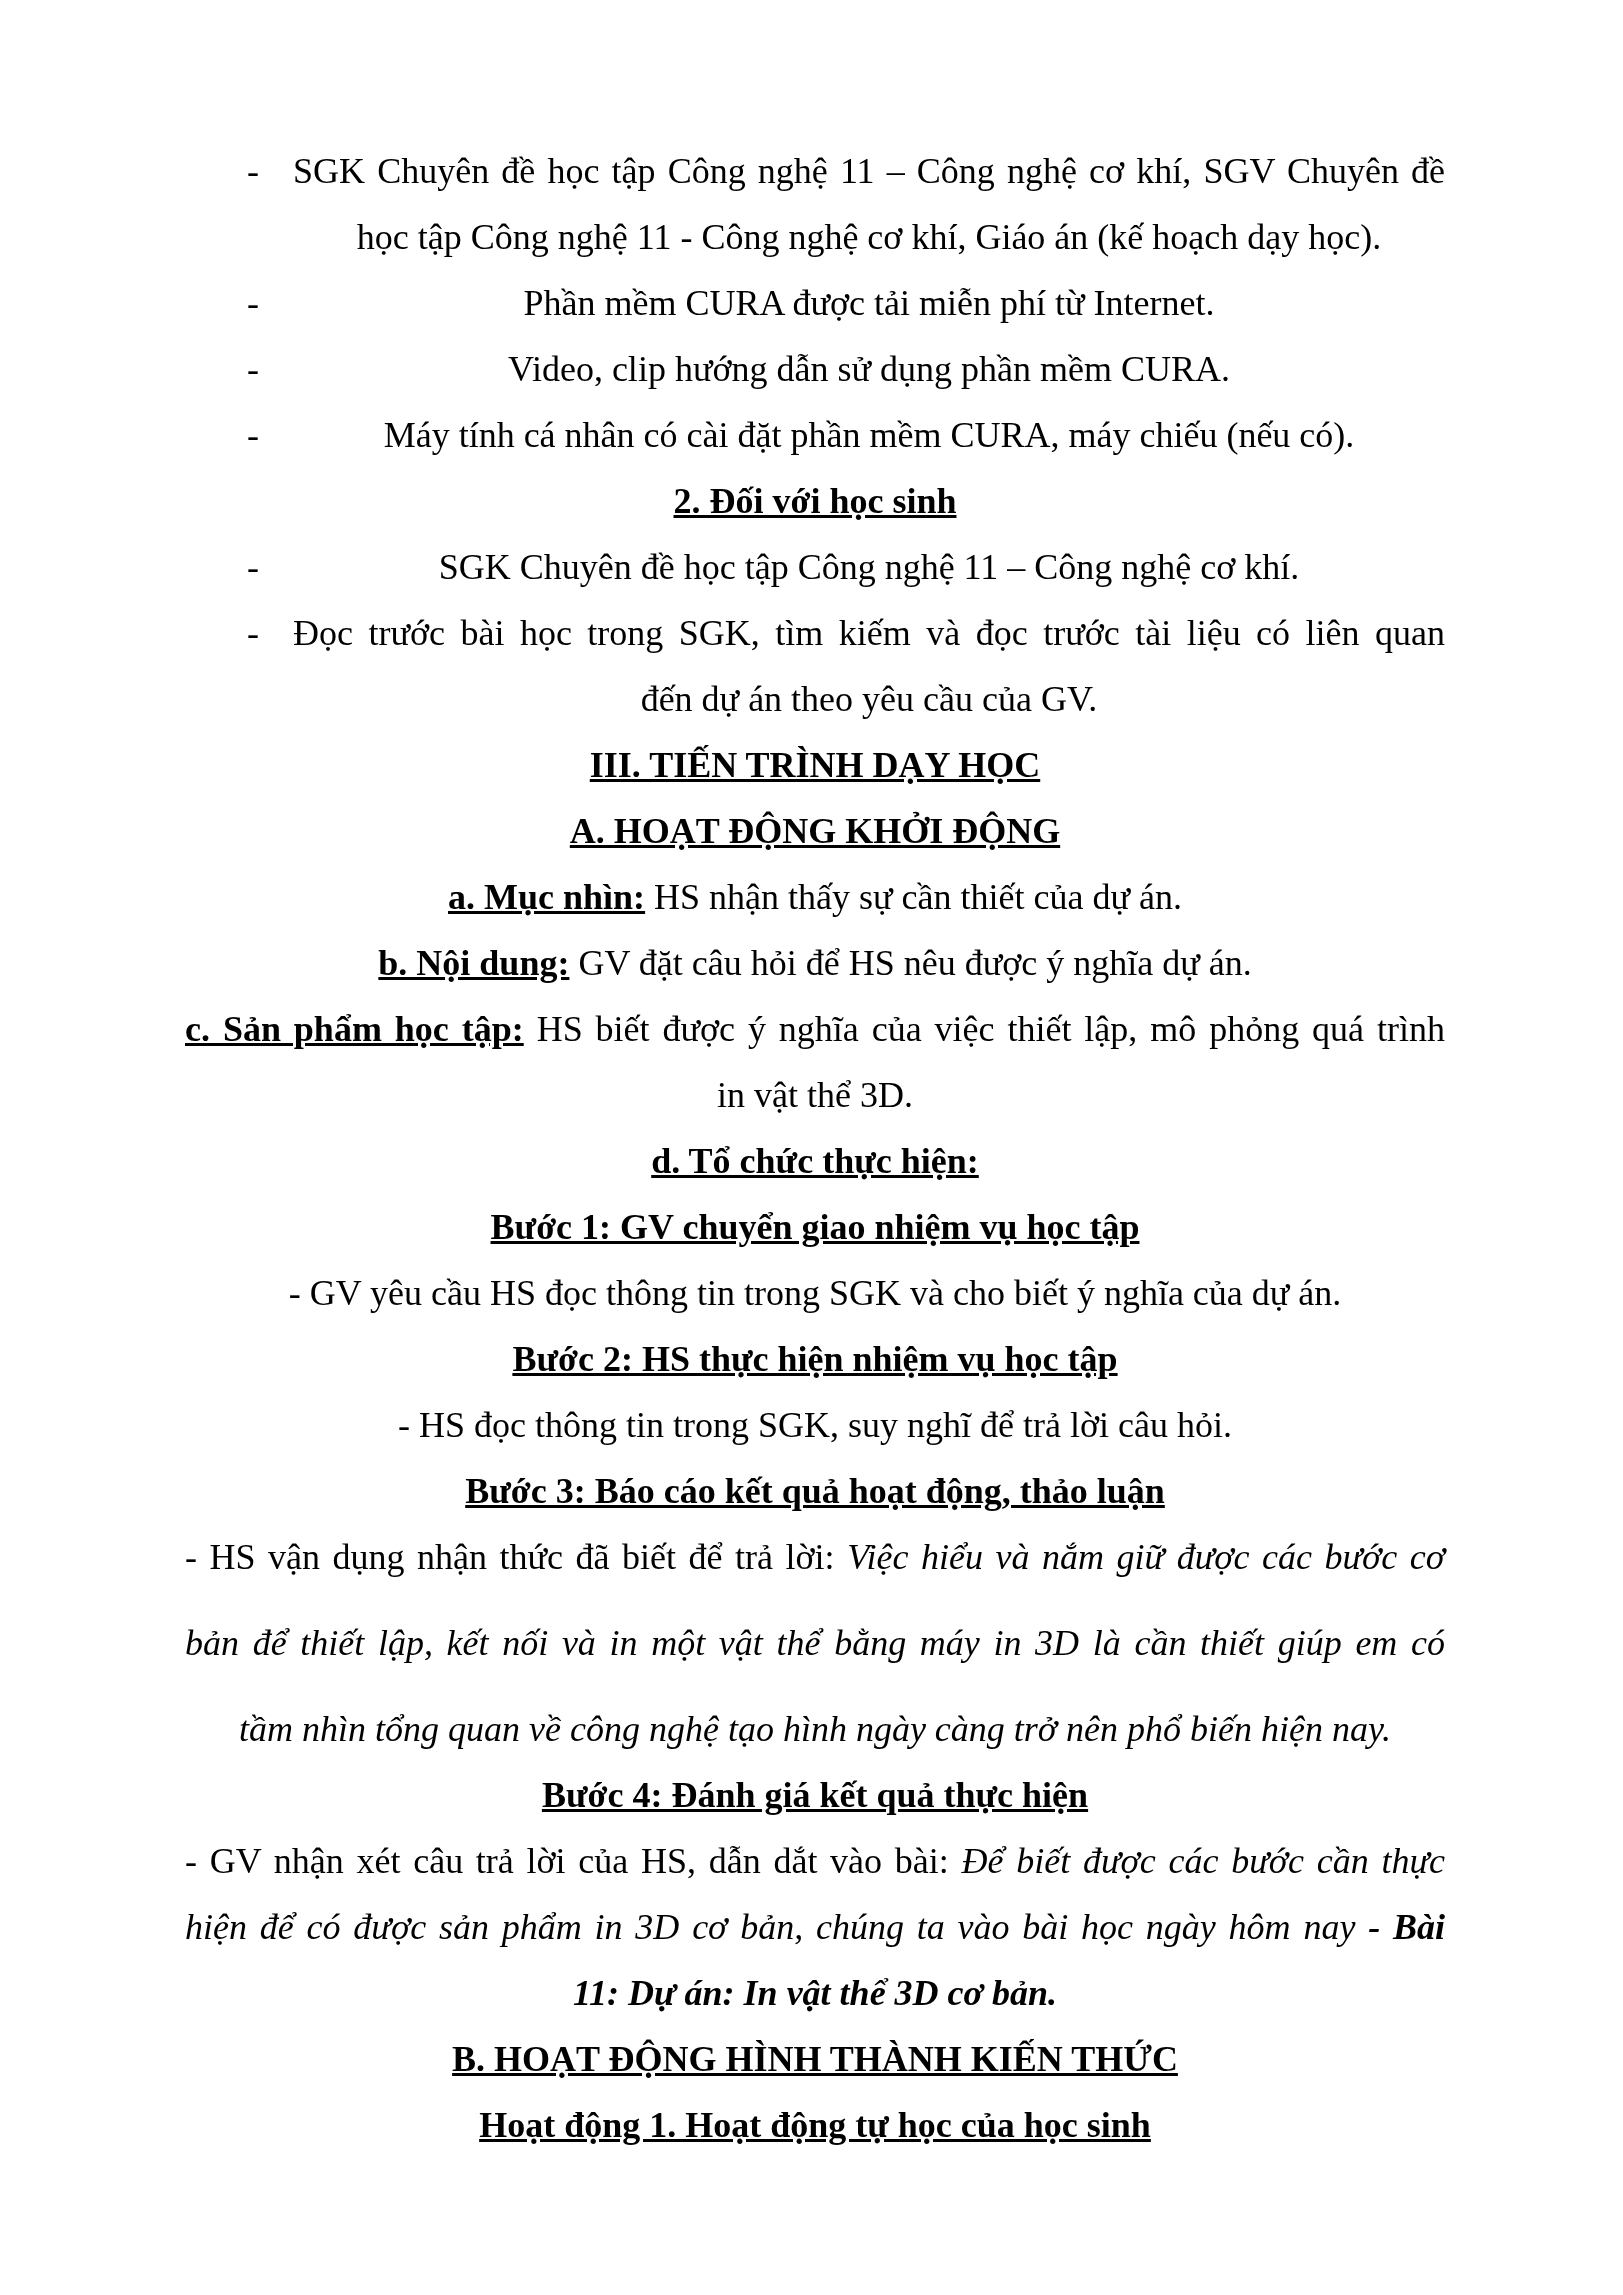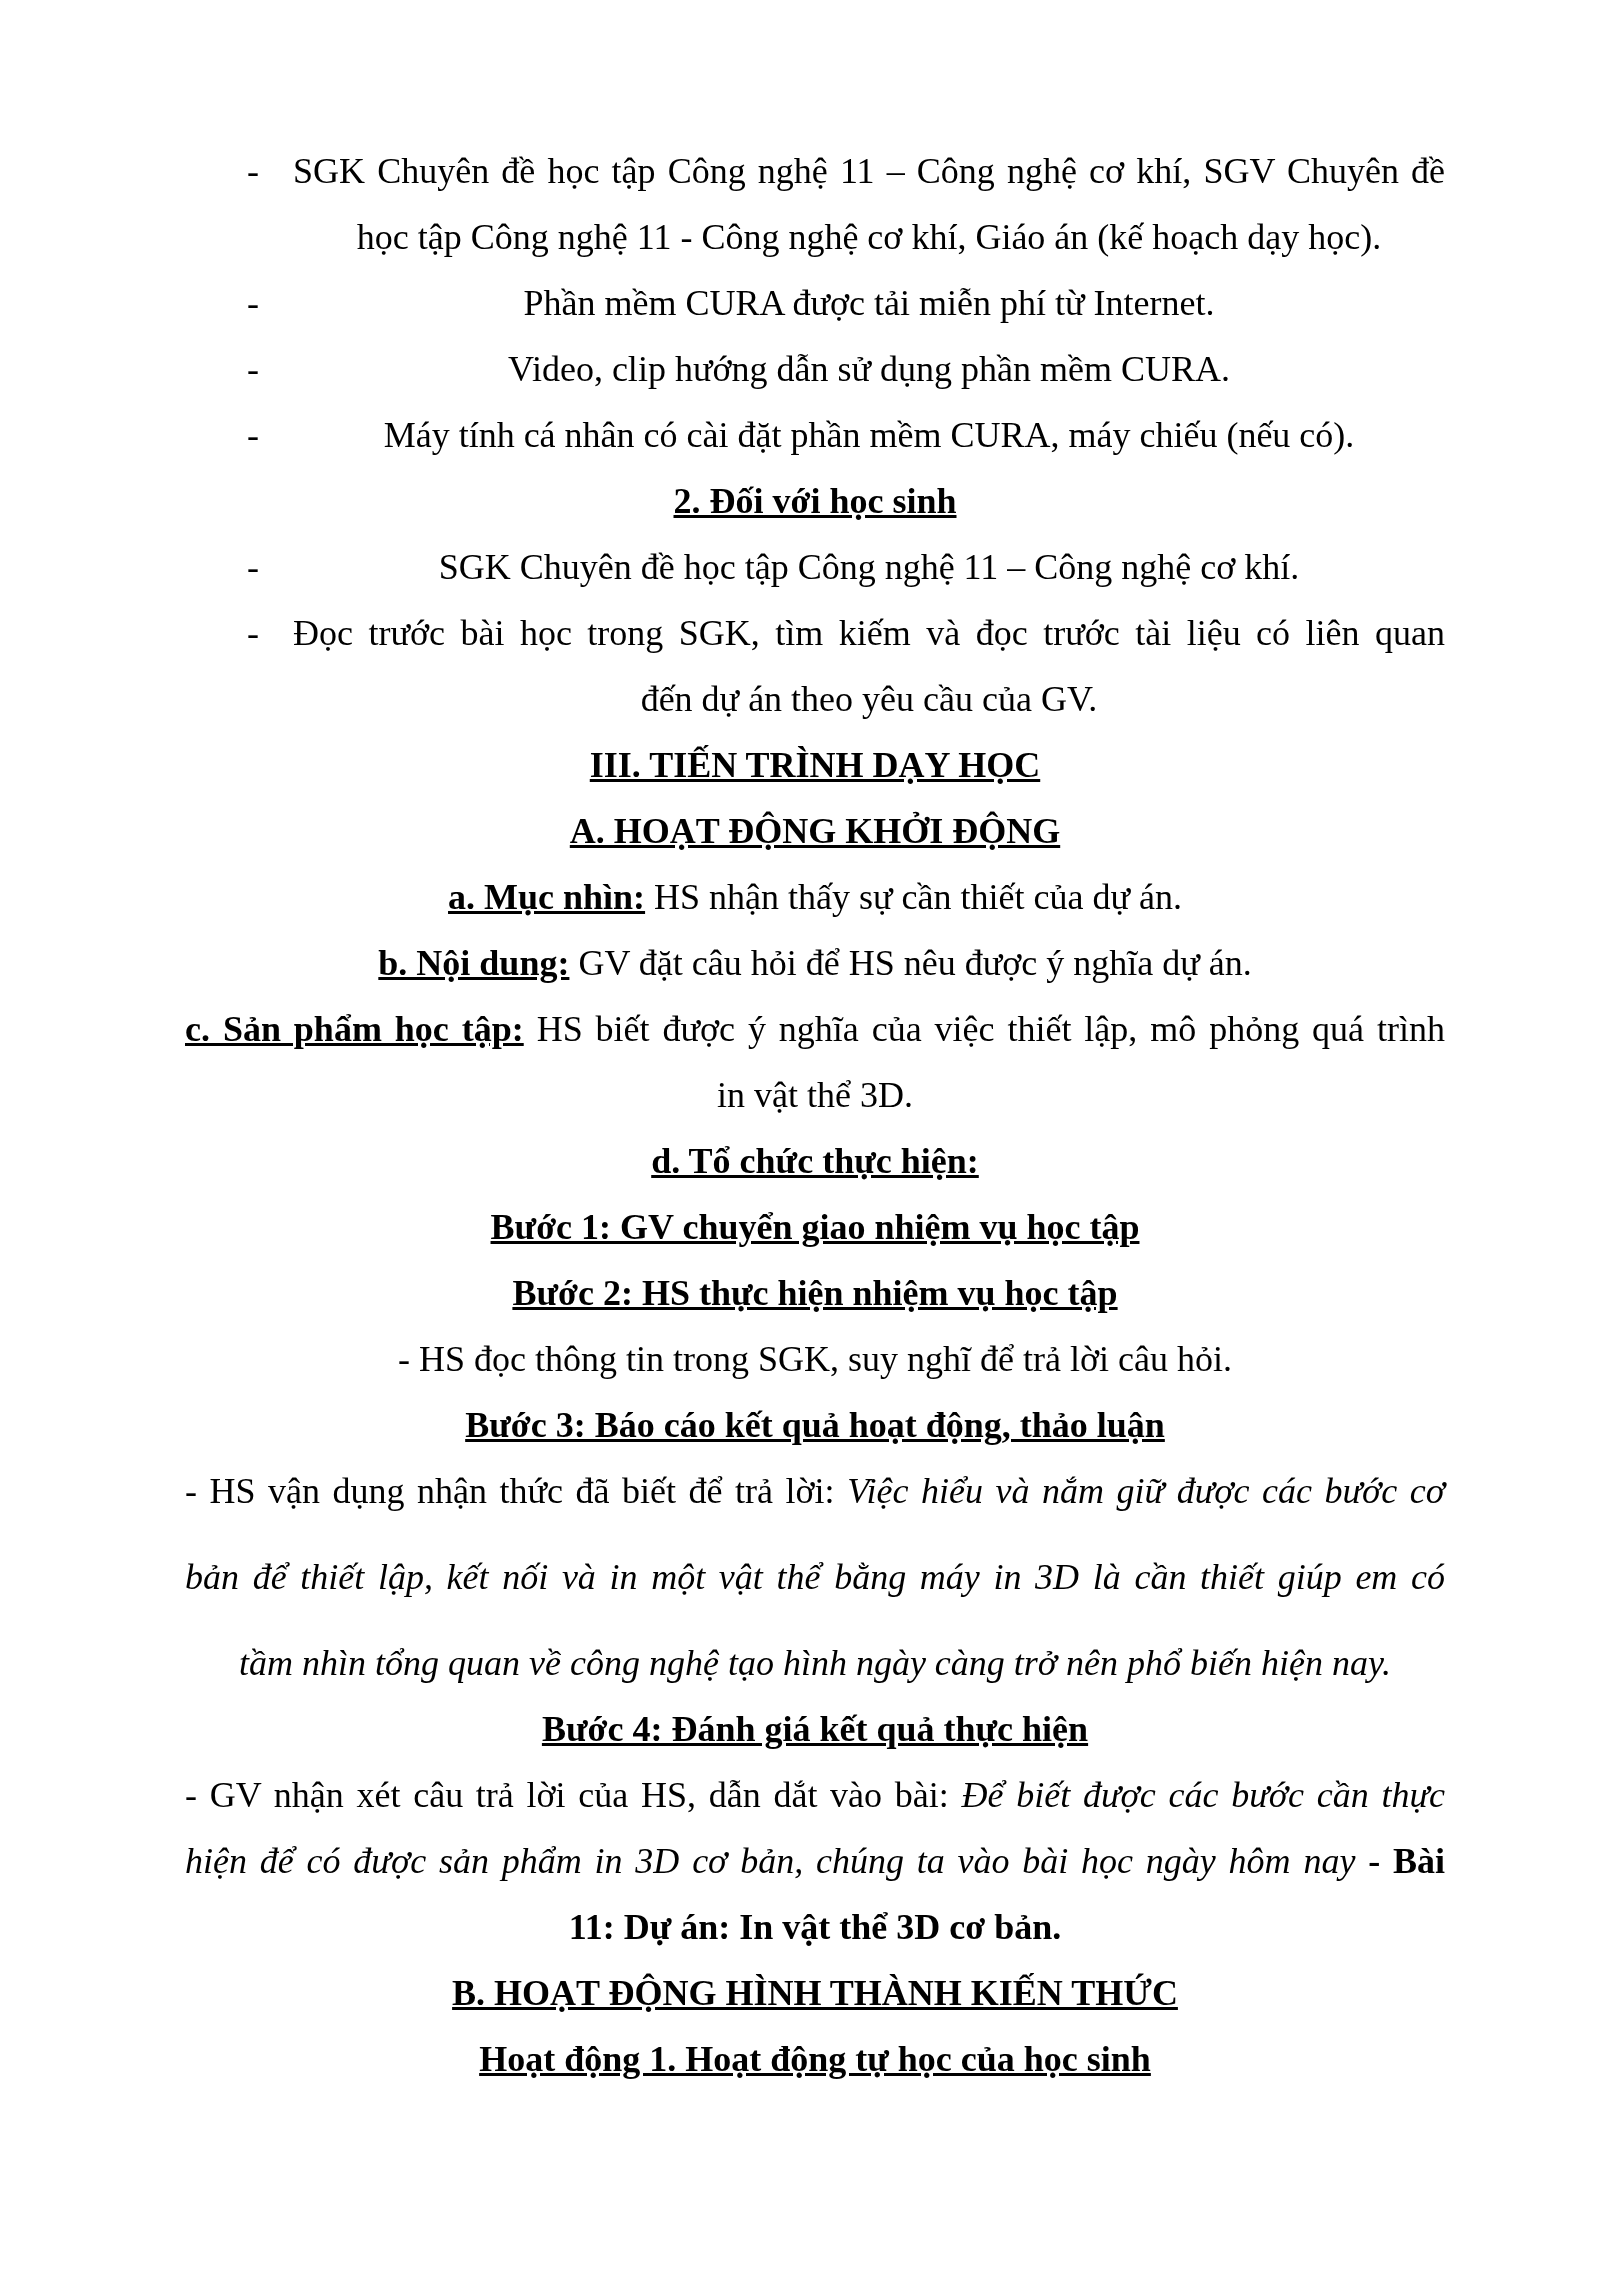--- a/index.html
+++ b/index.html
@@ -17,21 +17,21 @@
     padding: 138px 178px 0 185px;
     font-size: 36px;
     line-height: 66px;
   }
   .ln { text-align: center; }
   .stretch { text-align: justify; text-align-last: justify; }
   .li { position: relative; margin-left: 108px; }
   .li .marker { position: absolute; left: -46px; top: 0; }
   .b  { font-weight: bold; text-decoration: underline; }
   .i  { font-style: italic; margin-top: 20px; }
-  .bi { font-weight: bold; }
+  .bi { font-weight: bold; font-style: italic; }
 </style>
 </head>
 <body>
 
 <div class="doc">
 
   <div class="li">
     <span class="marker">-</span>
     <div class="ln stretch">SGK Chuyên đề học tập Công nghệ 11 – Công nghệ cơ khí, SGV Chuyên đề</div>
     <div class="ln">học tập Công nghệ 11 - Công nghệ cơ khí, Giáo án (kế hoạch dạy học).</div>
@@ -73,20 +73,21 @@
   <div class="ln"><span class="b">b. Nội dung:</span><span> GV đặt câu hỏi để HS nêu được ý nghĩa dự án.</span></div>
 
   <div>
     <div class="ln stretch"><span class="b">c. Sản phẩm học tập:</span><span> HS biết được ý nghĩa của việc thiết lập, mô phỏng quá trình</span></div>
     <div class="ln">in vật thể 3D.</div>
   </div>
 
   <div class="ln b">d. Tổ chức thực hiện:</div>
   <div class="ln b">Bước 1: GV chuyển giao nhiệm vụ học tập</div>
 
+  <div class="ln">- GV yêu cầu HS đọc thông tin trong SGK và cho biết ý nghĩa của dự án.</div>
 
   <div class="ln b">Bước 2: HS thực hiện nhiệm vụ học tập</div>
 
   <div class="ln">- HS đọc thông tin trong SGK, suy nghĩ để trả lời câu hỏi.</div>
 
   <div class="ln b">Bước 3: Báo cáo kết quả hoạt động, thảo luận</div>
 
   <div>
     <div class="ln stretch"><span>- HS vận dụng nhận thức đã biết để trả lời: </span><span class="i">Việc hiểu và nắm giữ được các bước cơ</span></div>
     <div class="ln stretch i">bản để thiết lập, kết nối và in một vật thể bằng máy in 3D là cần thiết giúp em có</div>

